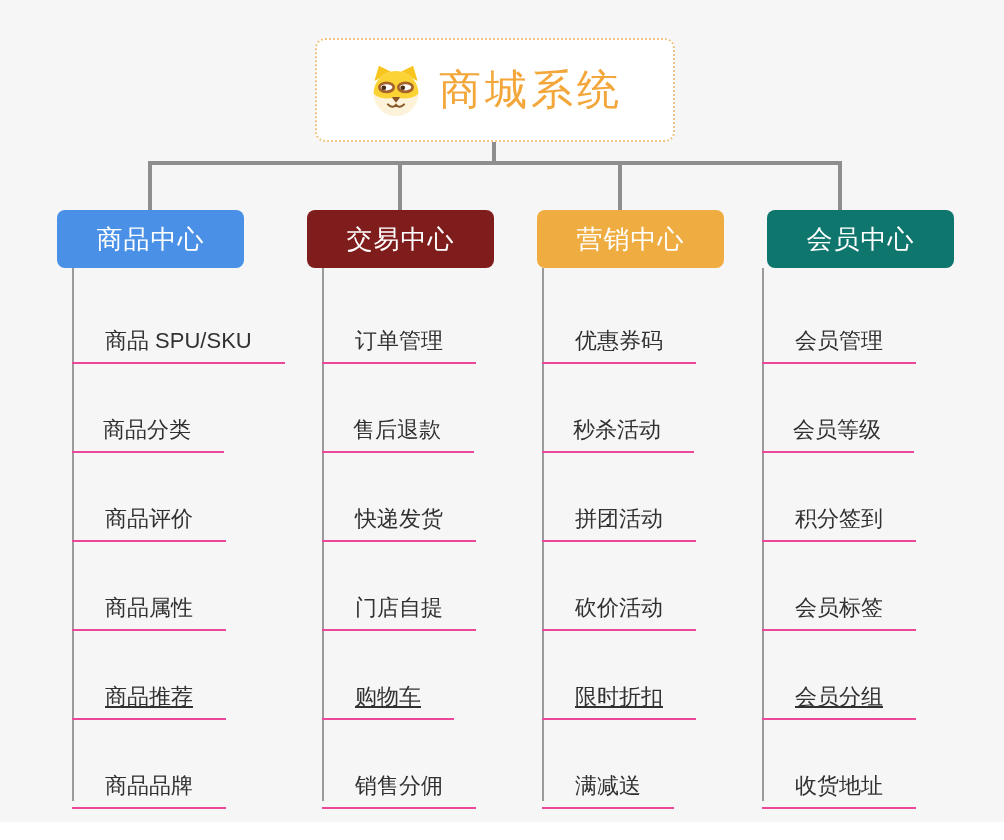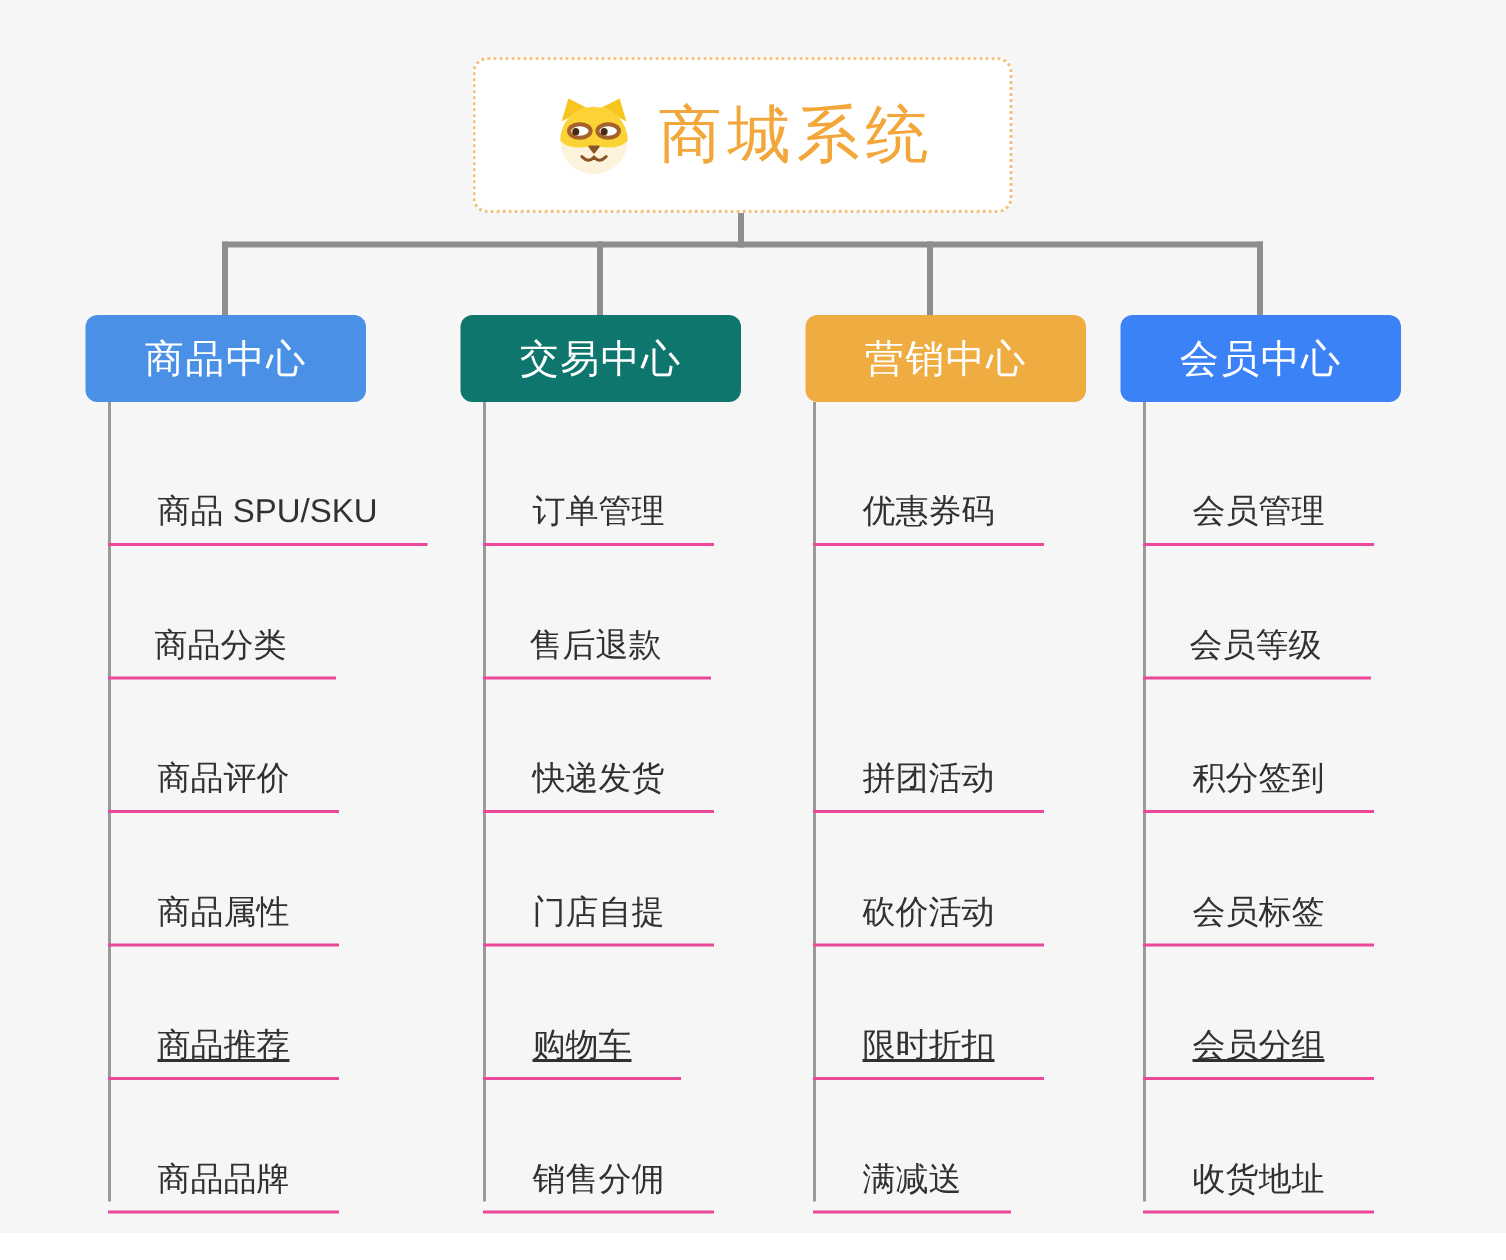--- a/index.html
+++ b/index.html
@@ -74,42 +74,43 @@
     <div class="branch-vline"></div>
     <div class="leaf r0">商品 SPU/SKU</div>
     <div class="leaf r1">商品分类</div>
     <div class="leaf r2">商品评价</div>
     <div class="leaf r3">商品属性</div>
     <div class="leaf r4">商品推荐</div>
     <div class="leaf r5">商品品牌</div>
   </div>
 
   <div class="branch b1">
-    <div class="branch-header" style="background-color: #0f766e;">交易中心</div>
+    <div class="branch-header" style="background-color: #7f1d1d;">交易中心</div>
     <div class="branch-vline"></div>
     <div class="leaf r0">订单管理</div>
     <div class="leaf r1">售后退款</div>
     <div class="leaf r2">快递发货</div>
     <div class="leaf r3">门店自提</div>
     <div class="leaf r4">购物车</div>
     <div class="leaf r5">销售分佣</div>
   </div>
 
   <div class="branch b2">
     <div class="branch-header" style="background-color: rgb(239, 173, 65); margin-left: 10px;">营销中心</div>
     <div class="branch-vline"></div>
     <div class="leaf r0">优惠券码</div>
+    <div class="leaf r1">秒杀活动</div>
     <div class="leaf r2">拼团活动</div>
     <div class="leaf r3">砍价活动</div>
     <div class="leaf r4">限时折扣</div>
     <div class="leaf r5">满减送</div>
   </div>
 
   <div class="branch b3">
-    <div class="branch-header" style="background-color: #3b82f6;">会员中心</div>
+    <div class="branch-header" style="background-color: #0f766e; margin-left: 20px;">会员中心</div>
     <div class="branch-vline"></div>
     <div class="leaf r0">会员管理</div>
     <div class="leaf r1">会员等级</div>
     <div class="leaf r2">积分签到</div>
     <div class="leaf r3">会员标签</div>
     <div class="leaf r4">会员分组</div>
     <div class="leaf r5">收货地址</div>
   </div>
 
   <div class="bottom-strip"></div>

